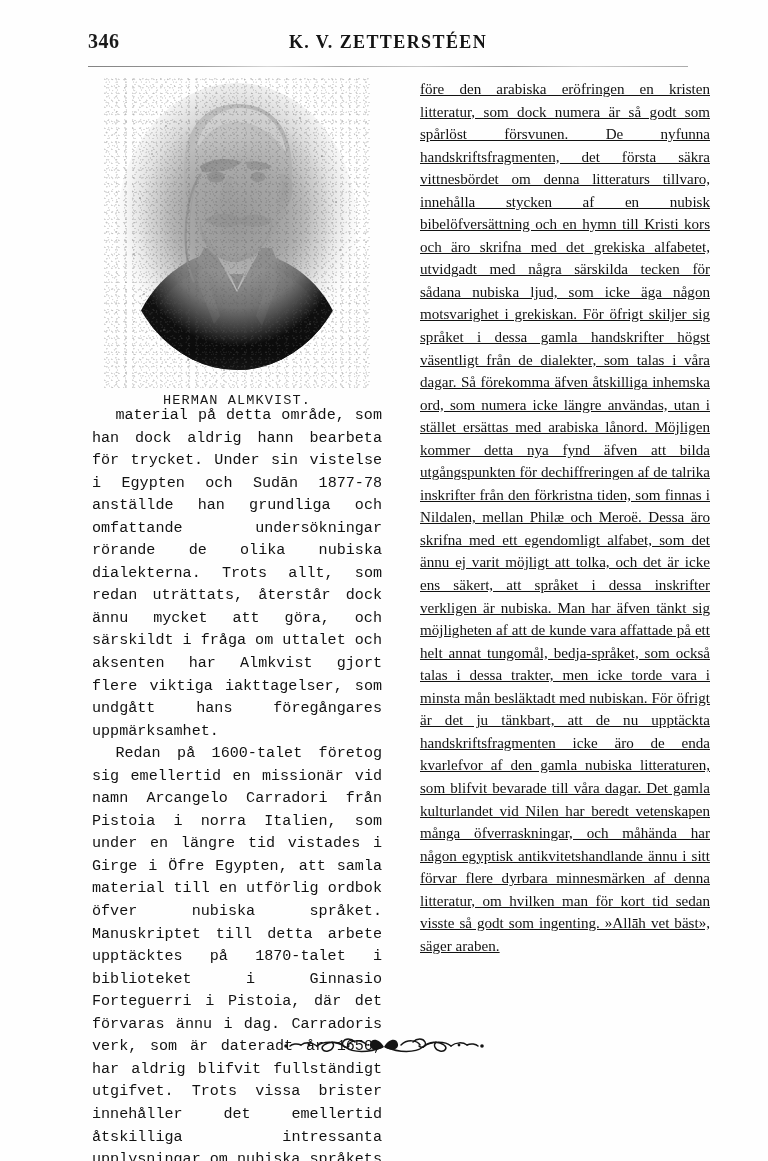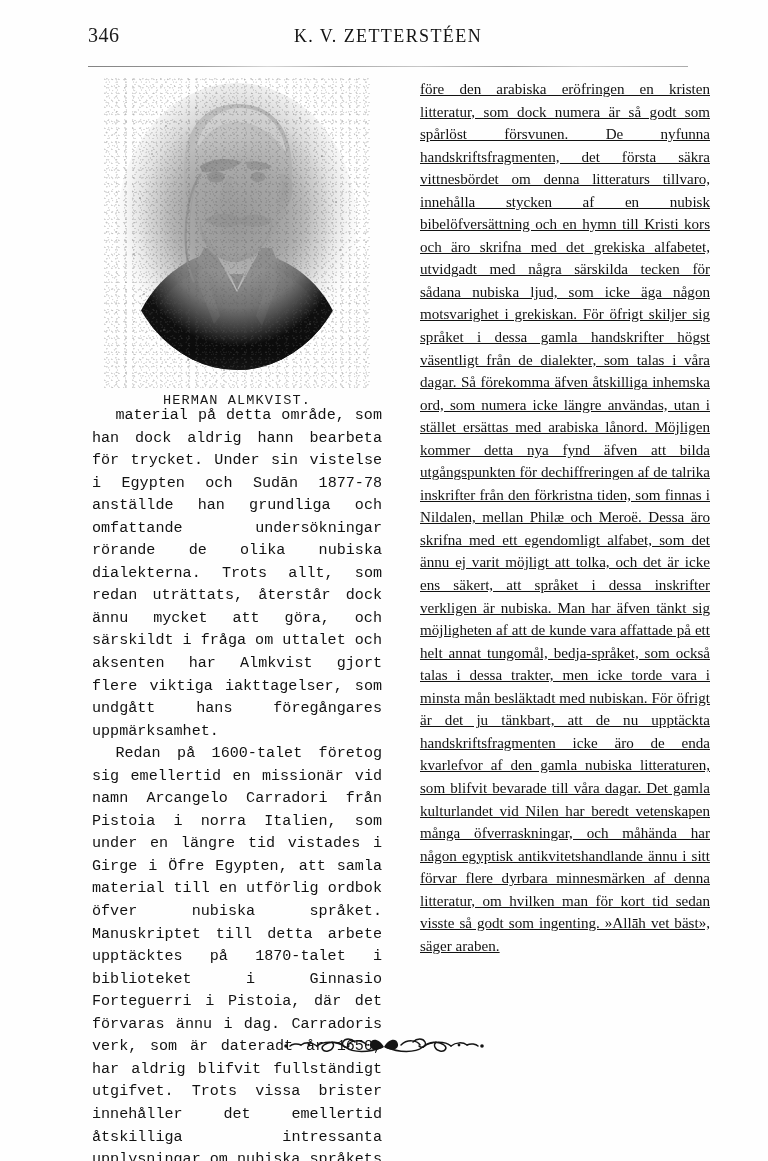--- a/index.html
+++ b/index.html
@@ -21,23 +21,24 @@
     left: 0; top: 0;
     width: 768px;
     height: 1161px;
     background: #fefefe;
   }
 
   
   .runninghead {
     position: absolute;
     left: 88px;
-    top: 24px;
+    top: 30px;
     width: 600px;
     height: 30px;
+    font-weight: bold;
   }
   .folio {
     position: absolute;
     left: 0;
     top: 0;
     font-size: 20px;
     letter-spacing: 0.5px;
     font-family: "Liberation Serif", serif;
     color: #1a1a1a;
   }

